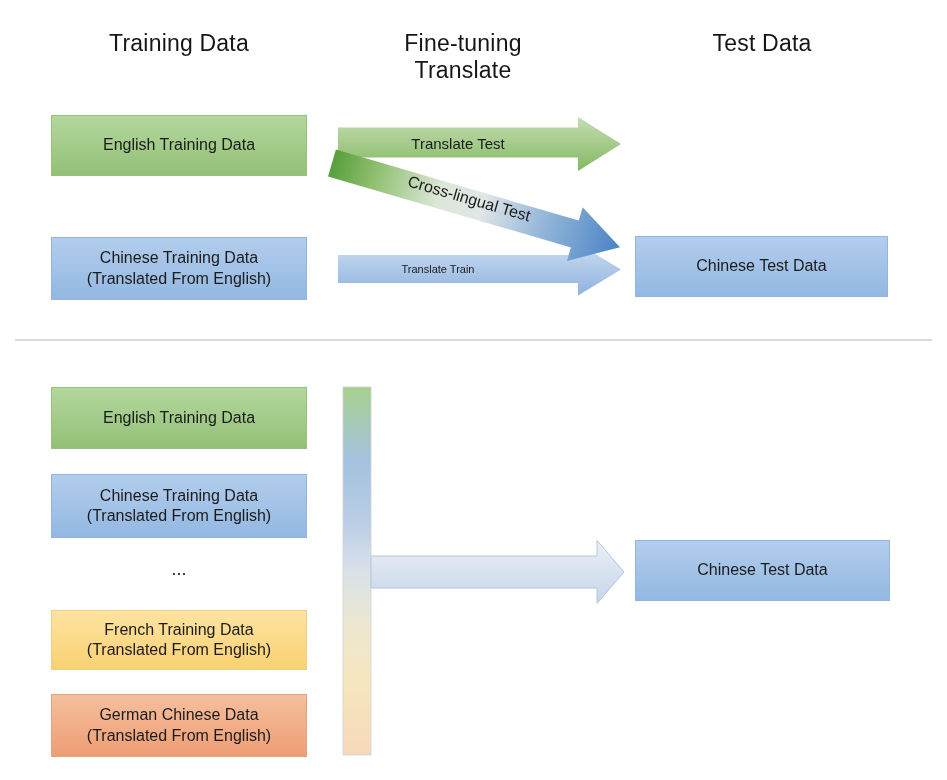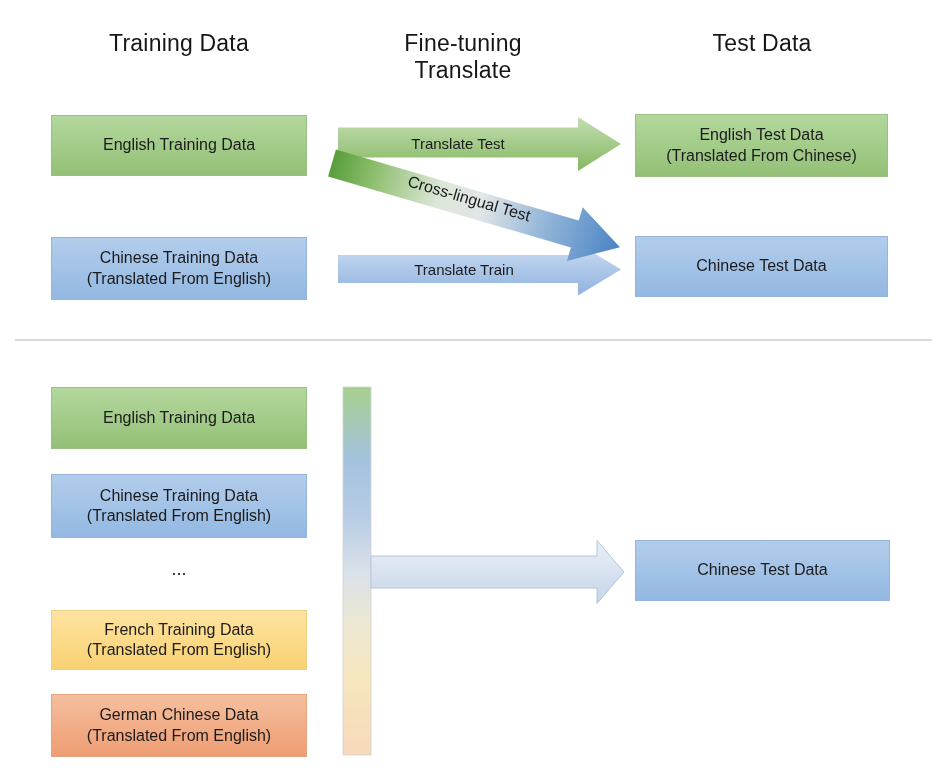--- a/index.html
+++ b/index.html
@@ -76,27 +76,25 @@
     <polygon points="332,149 585,149 585,135 632,163 585,191 585,177 332,177" transform="rotate(16.3 332 163)" fill="url(#gDiag)"></polygon>
 
     <rect x="343" y="387" width="28" height="368" fill="url(#gBar)" stroke="#d3d3d3" stroke-width="0.8"></rect>
 
     <polygon points="371,556 597,556 597,540.5 624,572 597,603.5 597,588 371,588" fill="url(#gMulti)" stroke="#b5c5da" stroke-width="1"></polygon>
   </svg>
 
   <div class="box green" style="left:51px;top:115px;width:256px;height:61px">English Training Data</div>
   <div class="box blue" style="left:51px;top:237px;width:256px;height:63px">Chinese Training Data
 (Translated From English)</div>
-  <div class="box green" style="left:635px;top:114px;width:253px;height:63px">English Test Data
-(Translated From Chinese)</div>
   <div class="box blue" style="left:635px;top:236px;width:253px;height:61px">Chinese Test Data</div>
 
   <div class="arrow-label" style="left:338px;top:133px;width:240px;height:20px;font-size:15px">Translate Test</div>
   <div class="arrow-label" style="left:369px;top:188px;width:200px;height:22px;font-size:16px;transform:rotate(16.3deg)">Cross-lingual Test</div>
-  <div class="arrow-label" style="left:344px;top:259px;width:240px;height:20px;font-size:15px">Translate Train</div>
+  <div class="arrow-label" style="left:318px;top:259px;width:240px;height:20px;font-size:11px">Translate Train</div>
 
   <div class="box green" style="left:51px;top:387px;width:256px;height:62px">English Training Data</div>
   <div class="box blue" style="left:51px;top:474px;width:256px;height:64px">Chinese Training Data
 (Translated From English)</div>
   <div class="box plain" style="left:51px;top:556px;width:256px;height:28px">...</div>
   <div class="box yellow" style="left:51px;top:610px;width:256px;height:60px">French Training Data
 (Translated From English)</div>
   <div class="box orange" style="left:51px;top:694px;width:256px;height:63px">German Chinese Data
 (Translated From English)</div>
   <div class="box blue" style="left:635px;top:540px;width:255px;height:61px">Chinese Test Data</div>

